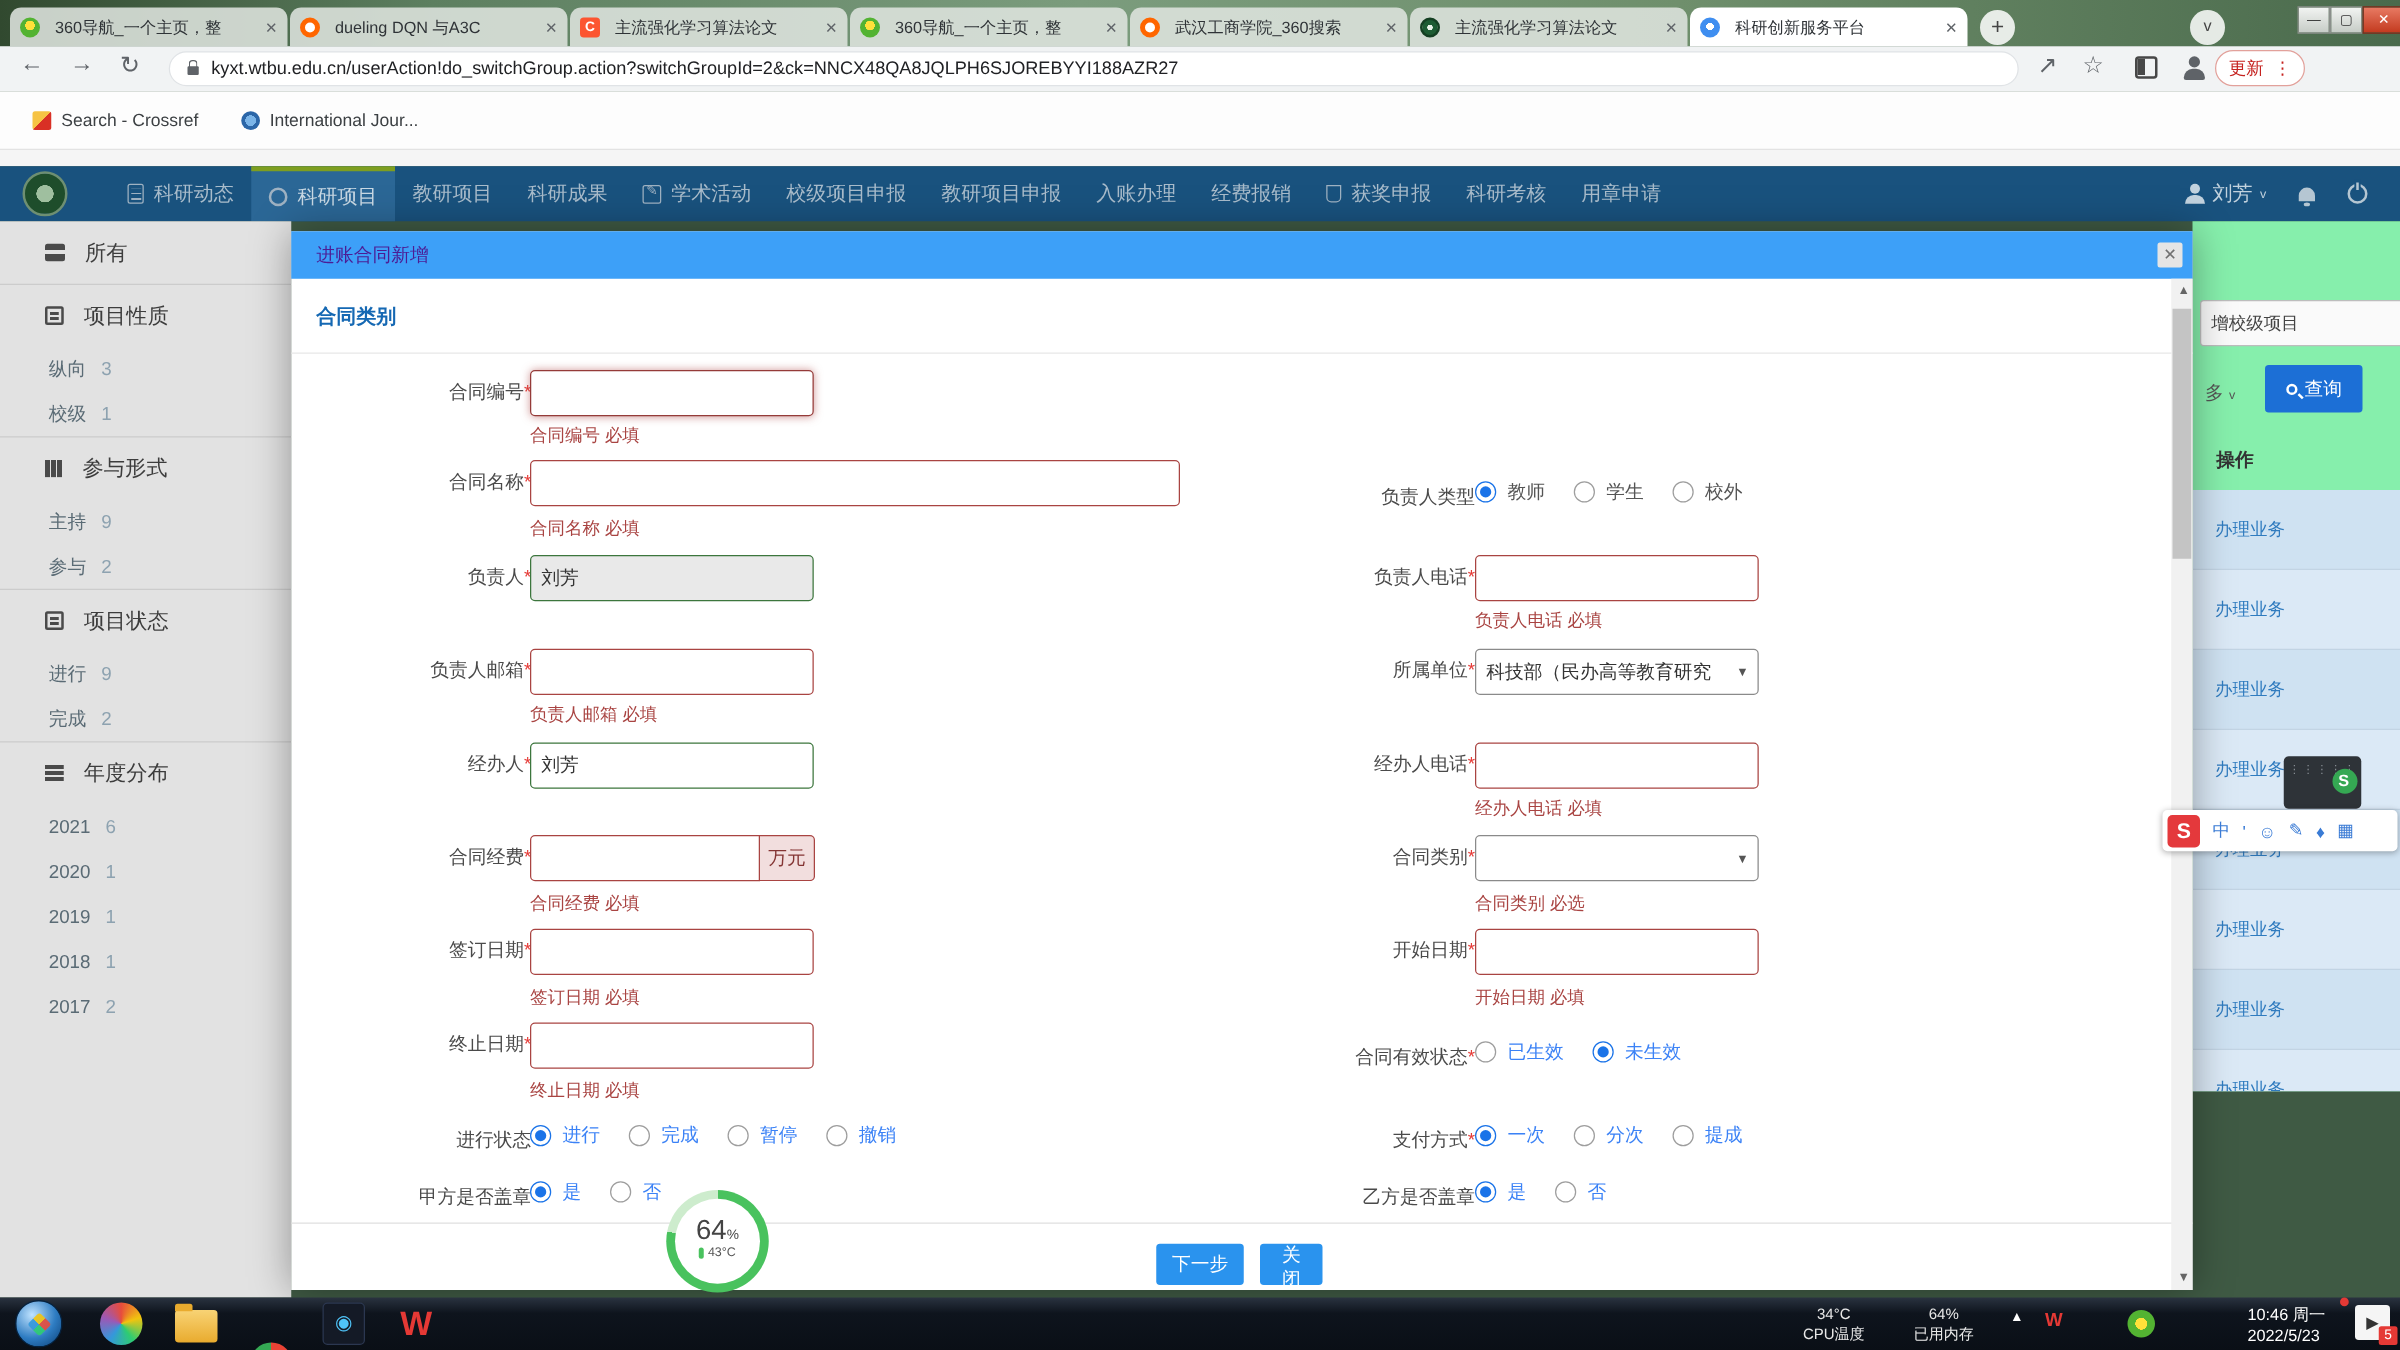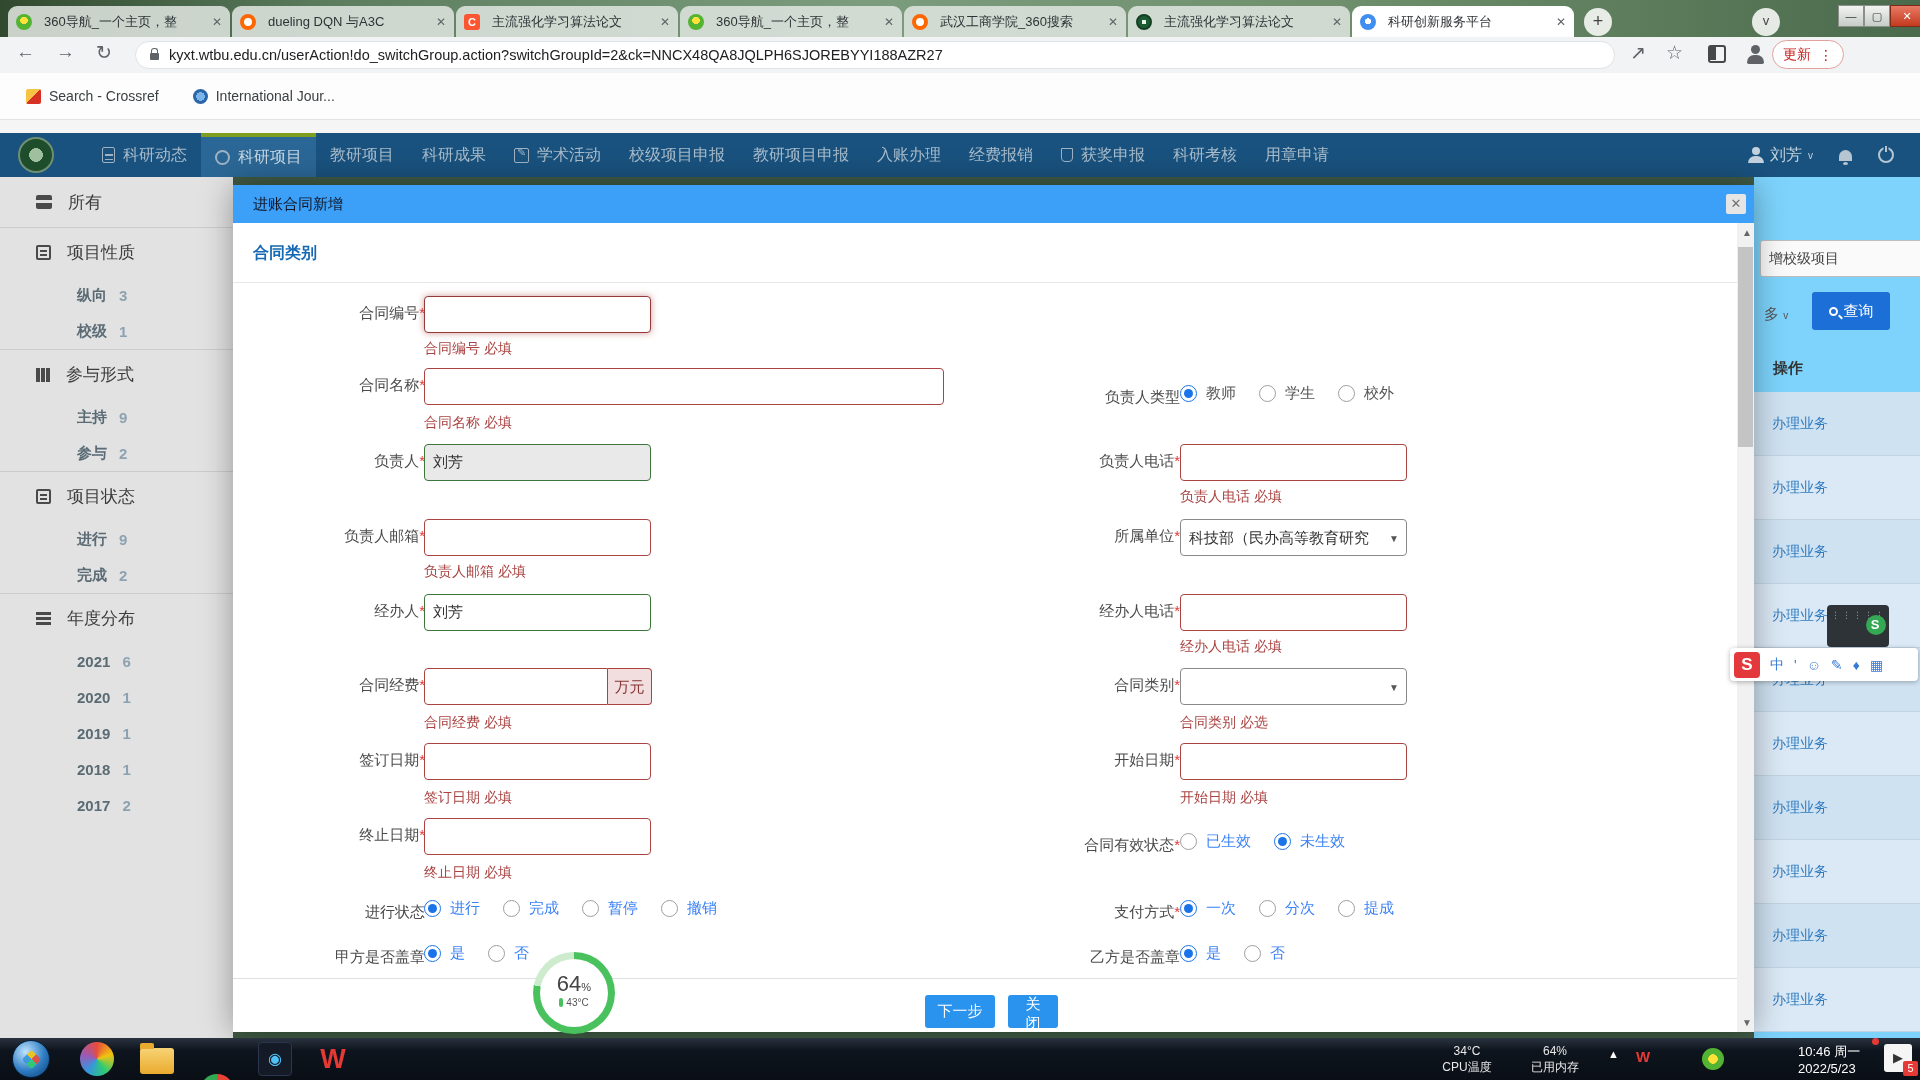--- a/index.html
+++ b/index.html
@@ -71,48 +71,48 @@
   .bell-ic { width:13px; height:11px; background:#b5c6d2; border-radius:7px 7px 0 0; position:relative; }
   .bell-ic:after { content:''; position:absolute; left:4px; bottom:-4px; width:5px; height:3px; border-radius:50%; background:#b5c6d2; }
   .power-ic { width:16px; height:16px; border:2px solid #b5c6d2; border-radius:50%; position:relative; }
   .power-ic:before { content:''; position:absolute; left:5px; top:-4px; width:2px; height:7px; background:#19527e; box-shadow:0 0 0 1.5px #19527e; }
   .power-ic:after { content:''; position:absolute; left:5px; top:-3px; width:2px; height:6px; background:#b5c6d2; }
 
   
   #sidebar { left:0; top:177px; width:233px; height:861px; background:#e2e2e2; }
   .sb-title { height:50px; display:flex; align-items:center; gap:16px; padding-left:36px; font-size:17px; color:#3d3d3d; }
   .sb-sep { border-top:1px solid #cccccc; }
-  .sb-item { height:36px; display:flex; align-items:center; gap:12px; padding-left:77px; font-size:15px; color:#5a6b75;font-weight:bold; }
+  .sb-item { height:36px; display:flex; align-items:center; gap:12px; padding-left:39px; font-size:15px; color:#5a6b75; }
   .sb-count { color:#8da2b0; }
   .ic-stack { width:16px; height:14px; background:linear-gradient(#4a4a4a 0 5px,#0000 5px 8px,#4a4a4a 8px 13px); border-radius:2px; }
   .ic-list { width:15px; height:15px; border:2px solid #4a4a4a; border-radius:2px;
     background:repeating-linear-gradient(#0000 0 2px,#4a4a4a 2px 4px); background-size:7px 9px; background-position:2px 1px; background-repeat:no-repeat; }
   .ic-grid { width:14px; height:14px; background:#4a4a4a;
     -webkit-mask:repeating-linear-gradient(90deg,#000 0 4px,#0000 4px 5px),repeating-linear-gradient(#000 0 4px,#0000 4px 5px);
     mask:repeating-linear-gradient(90deg,#000 0 4px,#0000 4px 5px); }
   .ic-bars { width:15px; height:13px; background:repeating-linear-gradient(#4a4a4a 0 3px,#0000 3px 5px); }
 
   
-  #rpanel { left:1754px; top:177px; width:166px; height:861px; background:#7dd3fc; overflow:hidden; }
+  #rpanel { left:1754px; top:177px; width:166px; height:696px; background:#86efac; overflow:hidden; }
   .rp-btn { position:absolute; left:6px; top:63px; width:170px; height:37px; background:#fafafa; border:1px solid #bdbdbd; border-radius:3px;
     font-size:14px; color:#444; display:flex; align-items:center; padding-left:8px; }
   .rp-more { position:absolute; left:10px; top:128px; font-size:15px; color:#555; }
   .rp-search { position:absolute; left:58px; top:115px; width:78px; height:38px; background:#1c6fd6; border-radius:3px;
     color:#fff; font-size:15px; display:flex; align-items:center; justify-content:center; gap:6px; }
   .mag { width:9px; height:9px; border:2px solid #fff; border-radius:50%; position:relative; }
   .mag:after { content:''; position:absolute; left:7px; top:7px; width:5px; height:2px; background:#fff; transform:rotate(45deg); }
   .rp-ops { position:absolute; left:19px; top:182px; font-size:15px; font-weight:bold; color:#333; }
   .rp-rows { position:absolute; left:0; top:215px; width:166px; }
   .rp-row { height:64px; display:flex; align-items:center; padding-left:18px; font-size:14px; color:#2f7bbf; border-bottom:1px solid #c2d4e4; }
   .rp-row:nth-child(odd) { background:#cfe2f2; }
   .rp-row:nth-child(even) { background:#dbe9f6; }
 
   
   #modal { left:233px; top:185px; width:1521px; height:847px; background:#fff; box-shadow:0 0 30px rgba(0,0,0,.35); }
-  #modal-head { position:absolute; left:0; top:0; width:100%; height:38px; background:#3da0f8; color:#0f172a;
+  #modal-head { position:absolute; left:0; top:0; width:100%; height:38px; background:#3da0f8; color:#4c1d95;
     font-size:15px; display:flex; align-items:center; padding-left:20px; }
   #modal-x { position:absolute; right:8px; top:9px; width:20px; height:20px; background:#e5e5e5; color:#707070;
     font-size:13px; text-align:center; line-height:20px; border-radius:2px; }
   #sec-title { position:absolute; left:20px; top:58px; font-size:16px; font-weight:bold; color:#1568b3; }
   #sec-line { position:absolute; left:0; top:97px; width:100%; border-top:1px solid #e8e8e8; }
   .flabel { position:absolute; width:185px; text-align:right; font-size:15px; color:#4a4a4a; }
   .req { color:#e53935; }
   .finput { position:absolute; height:37px; border:1px solid #a94442; border-radius:4px; background:#fff;
     font-size:15px; padding:0 8px; outline:none; font-family:inherit; color:#333; }
   .finput.focusglow { border-color:#953b39; box-shadow:0 0 7px rgba(169,68,66,.55); }

